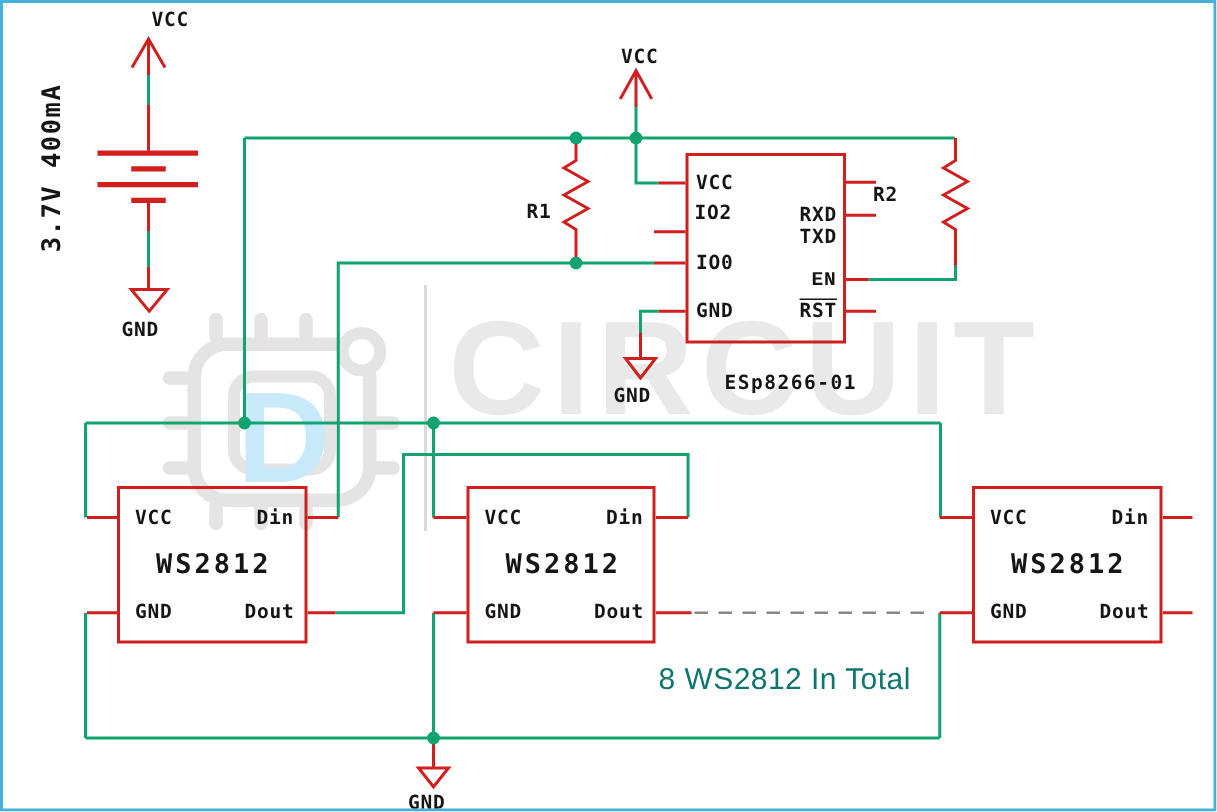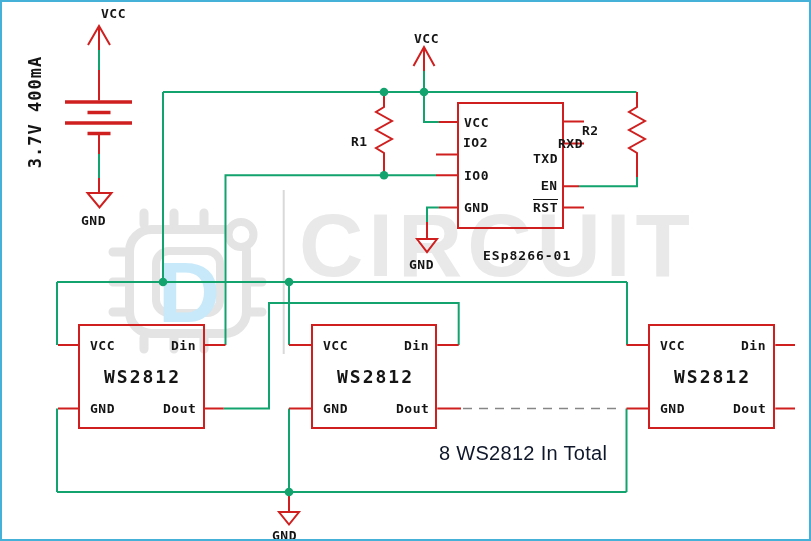--- a/index.html
+++ b/index.html
@@ -28,21 +28,21 @@
   }
   .ws-title{font:bold 18px "DejaVu Sans Mono", monospace;letter-spacing:2px;}
   .overline{text-decoration:overline;}
   .rot-label{
     font:bold 17px "DejaVu Sans Mono", monospace;
     transform:translate(-50%,-50%) rotate(-90deg);
     letter-spacing:1px;
   }
   .note{
     font:20px "Liberation Sans", sans-serif;
-    color:#0f172a;letter-spacing:.3px;
+    color:#0f766e;letter-spacing:.3px;
   }
   .wm-text{
     position:absolute;z-index:1;
     font-family:"Liberation Sans", sans-serif;
     font-weight:bold;white-space:nowrap;line-height:1;
   }
   .wm-circuit{left:297px;top:199px;font-size:89px;letter-spacing:5px;color:#e9e9e9;}
   .wm-digest{left:293px;top:285px;font-size:77px;letter-spacing:3px;color:#cfeaf8;}
   .wm-d{left:156px;top:247px;font-size:86px;color:#c7e9fa;z-index:2;}
 </style>
@@ -163,21 +163,21 @@
   <span class="lbl" style="left:270px;top:526px;">GND</span>
 
   <span class="lbl" style="left:349px;top:120px;margin-top:12px;">R1</span>
   <span class="lbl" style="left:580px;top:121px;">R2</span>
 
   <span class="lbl" style="left:462px;top:113px;">VCC</span>
   <span class="lbl" style="left:461px;top:133px;">IO2</span>
   <span class="lbl" style="left:462px;top:166px;">IO0</span>
   <span class="lbl" style="left:462px;top:198px;">GND</span>
   <span class="lbl" style="left:531px;top:112px;margin-top:37px;">TXD</span>
-  <span class="lbl" style="left:531px;top:134px;margin-left:25px;">RXD</span>
+  <span class="lbl" style="left:531px;top:134px;">RXD</span>
   <span class="lbl" style="left:539px;top:177px;font-family:Liberation Mono, monospace;">EN</span>
   <span class="lbl overline" style="left:531px;top:198px;">RST</span>
   <span class="lbl" style="left:481px;top:246px;letter-spacing:1px;">ESp8266-01</span>
 
   <span class="lbl" style="left:88px;top:336px;">VCC</span>
   <span class="lbl" style="left:169px;top:336px;">Din</span>
   <span class="lbl" style="left:88px;top:399px;">GND</span>
   <span class="lbl" style="left:161px;top:399px;">Dout</span>
   <span class="lbl ws-title" style="left:102px;top:364px;">WS2812</span>
 

